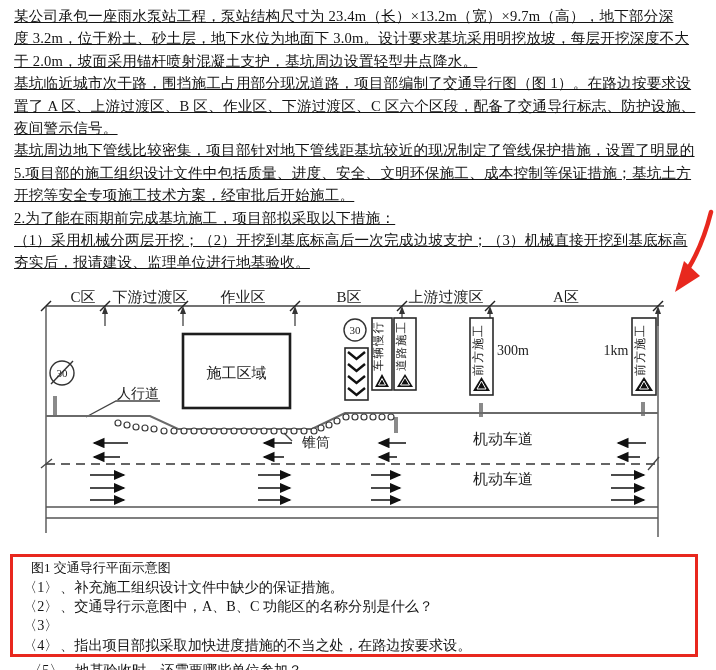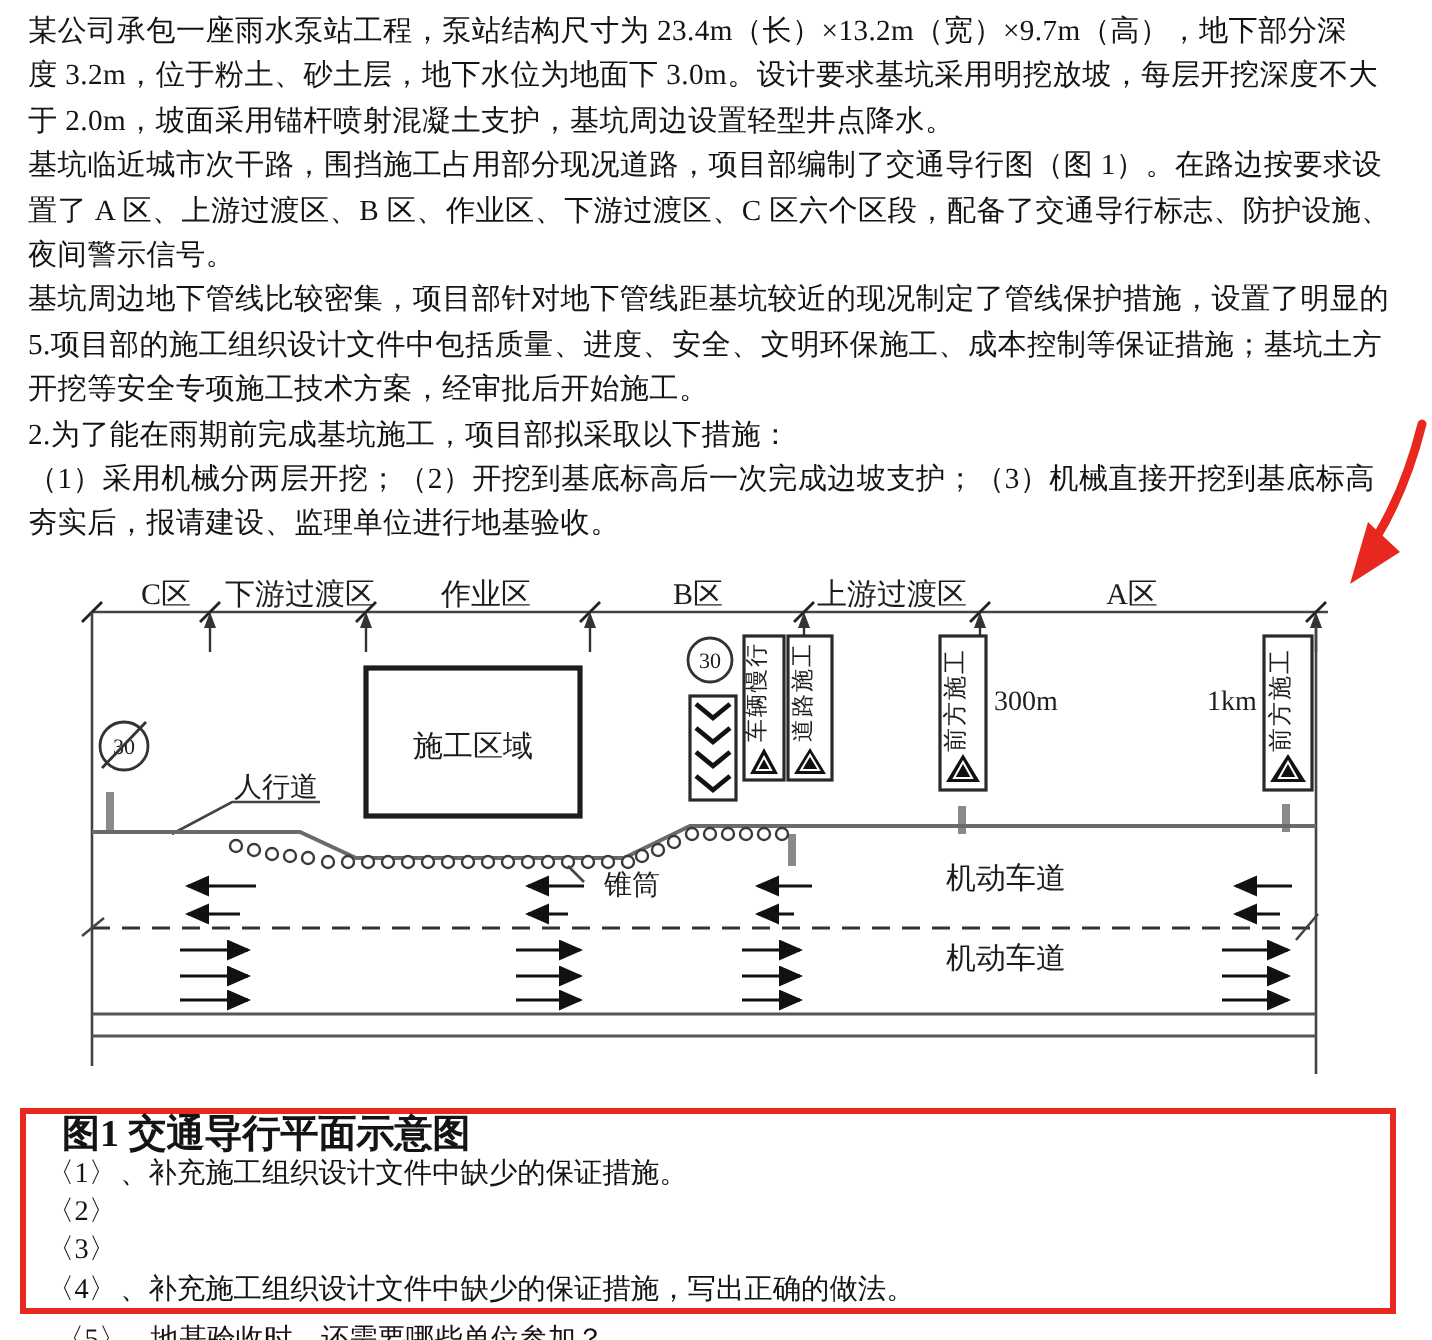--- a/index.html
+++ b/index.html
@@ -1,41 +1,41 @@
 <!DOCTYPE html>
 <html><head>
 <meta charset="utf-8">
 <style>
   html,body{margin:0;padding:0;}
   body{
     width:716px;height:670px;position:relative;overflow:hidden;background:#ffffff;
     font-family:"Liberation Serif","DejaVu Serif",serif;color:#141414;
   }
   
-  .doc{position:absolute;left:14px;top:5px;width:700px;}
+  .doc{position:absolute;left:14px;top:5px;width:700px;text-decoration:underline;}
   .doc .dline{height:22.4px;line-height:22.4px;font-size:14.6px;white-space:nowrap;letter-spacing:0.2px;}
   
   .diagram{position:absolute;left:0;top:284px;width:716px;height:262px;}
   svg text{font-family:"Liberation Serif","DejaVu Serif",serif;fill:#1d1d1d;}
   .zone-label{font-size:15px;}
   .sign-rect{fill:#ffffff;stroke:#2a2a2a;stroke-width:1.6;}
   .road{stroke:#6a6a6a;stroke-width:2;fill:none;}
   .thin{stroke:#444;stroke-width:1.3;fill:none;}
   .post{fill:#8a8a8a;}
   #cones circle{fill:#ffffff;stroke:#3a3a3a;stroke-width:1.2;}
   #ticks line{stroke:#222;stroke-width:1.4;}
   #tick-arrows line{stroke:#333;stroke-width:1.2;}
   #tick-arrows polygon{fill:#333;}
   #lane-arrows line{stroke:#111;stroke-width:1.5;}
   
   .figure-box{
     position:absolute;left:10px;top:554px;width:688px;height:103px;box-sizing:border-box;
     border:3px solid #e8281e;padding:1px 6px 0 10px;background:#fff;
   }
-  .fig-title{font-weight:bold;font-size:19px;line-height:19.8px;margin-left:8px;}
+  .fig-title{font-weight:normal;font-size:13px;line-height:19.8px;margin-left:8px;}
   .q{display:flex;line-height:19.3px;font-size:14.2px;}
   .q-num{width:37px;flex:none;}
   .q-clip{position:absolute;left:28px;top:661px;display:flex;font-size:14.2px;line-height:19px;white-space:nowrap;}
   .q-clip .q-num{width:33px;}
   .overlay{position:absolute;left:0;top:0;width:716px;height:670px;pointer-events:none;}
 </style>
 </head>
 <body>
 
 <div class="doc">
@@ -229,26 +229,27 @@
 </svg>
 
 <div class="figure-box">
   <div class="fig-title">图1 交通导行平面示意图</div>
   <div class="q">
     <span class="q-num">〈1〉</span>
     <span>、补充施工组织设计文件中缺少的保证措施。</span>
   </div>
   <div class="q">
     <span class="q-num">〈2〉</span>
+    <span>、交通导行示意图中，A、B、C 功能区的名称分别是什么？</span>
   </div>
   <div class="q">
     <span class="q-num">〈3〉</span>
   </div>
   <div class="q">
     <span class="q-num">〈4〉</span>
-    <span>、补充施工组织设计文件中缺少的保证措施，写出正确的做法。</span>
+    <span>、指出项目部拟采取加快进度措施的不当之处，在路边按要求设。</span>
   </div>
 </div>
 
 <div class="q-clip">
   <span class="q-num">〈5〉</span>
   <span>、地基验收时，还需要哪些单位参加？</span>
 </div>
 
 </body></html>

